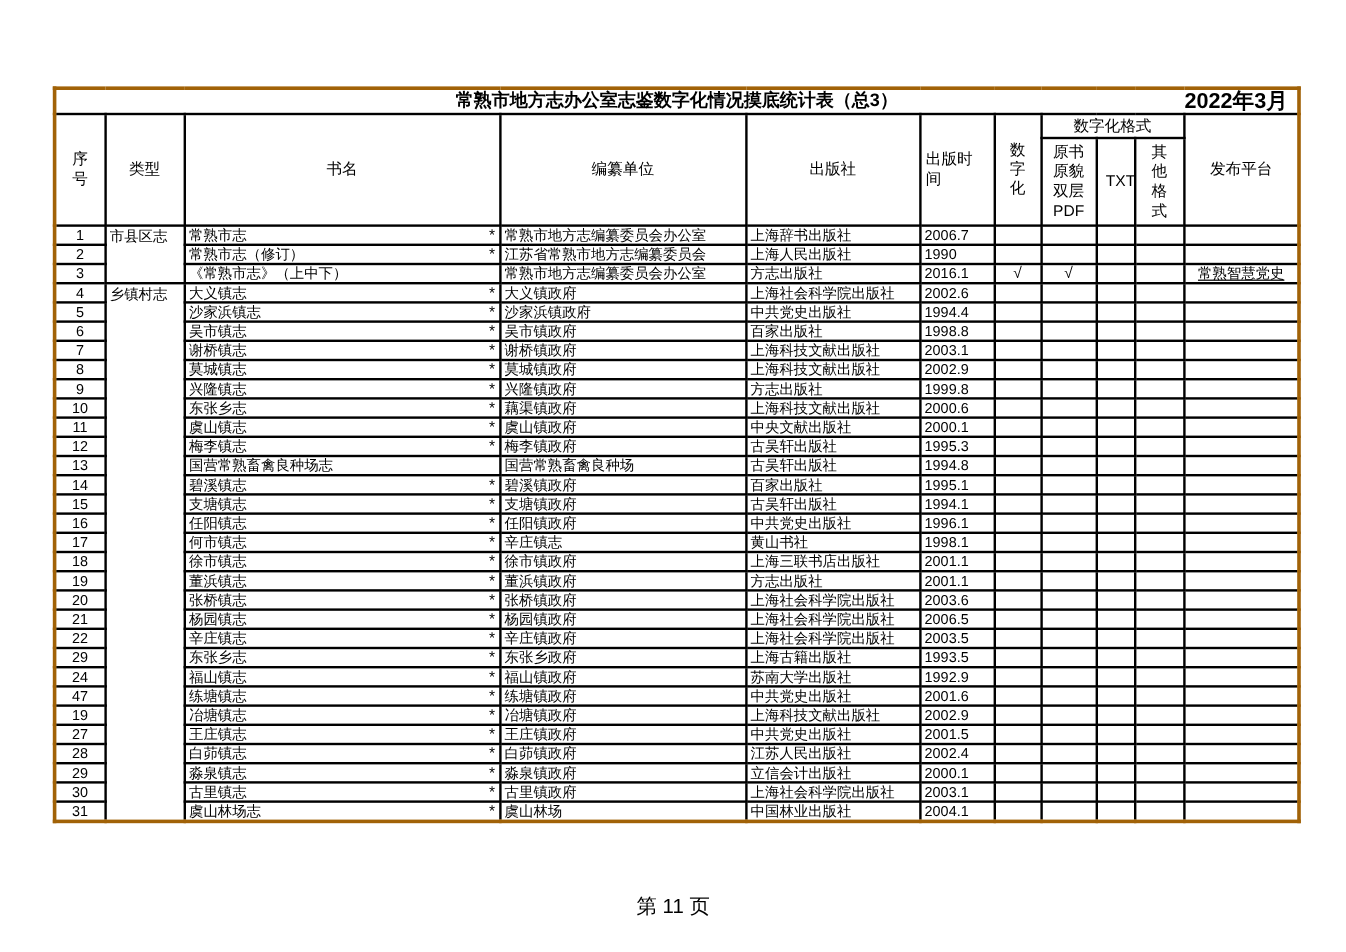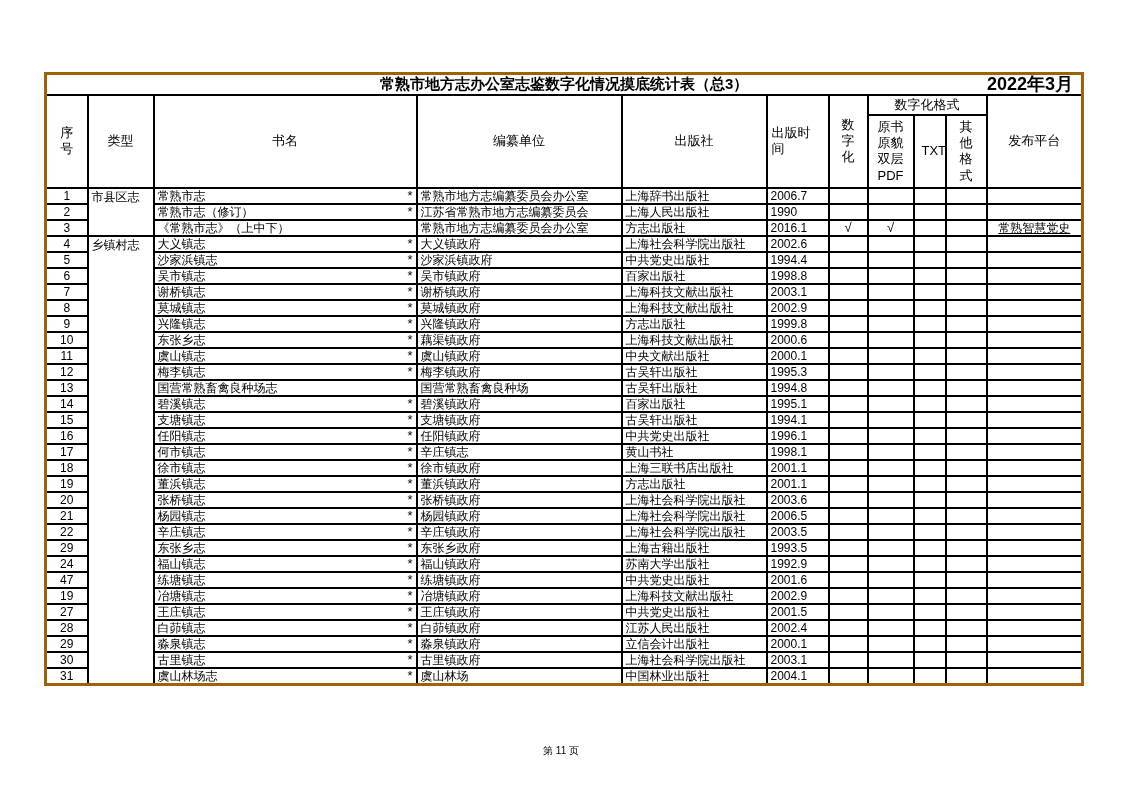--- a/index.html
+++ b/index.html
@@ -42,21 +42,21 @@
     height: 14.7px; font-size: 12px; line-height: 14px;
     padding: 0 3px; vertical-align: middle; white-space: nowrap;
   }
   td.c-no { text-align: center; padding: 0; }
   td.c-type { vertical-align: top; padding-top: 1px; }
   td.c-book .book-star { float: right; font-size: 13px; }
   td.c-check { text-align: center; padding: 0; font-size: 13px; }
   td.c-platform { text-align: center; padding: 0 2px; text-decoration: underline; }
   .footer {
     position: absolute; left: 0; top: 744px; width: 100%;
-    text-align: center; font-size: 10px;
+    text-align: center; font-size: 17px;
   }
 </style>
 </head>
 <body>
 
 <div class="page">
   <table class="doc-table">
     <colgroup>
       <col style="width:42px">
         <col style="width:66px">

